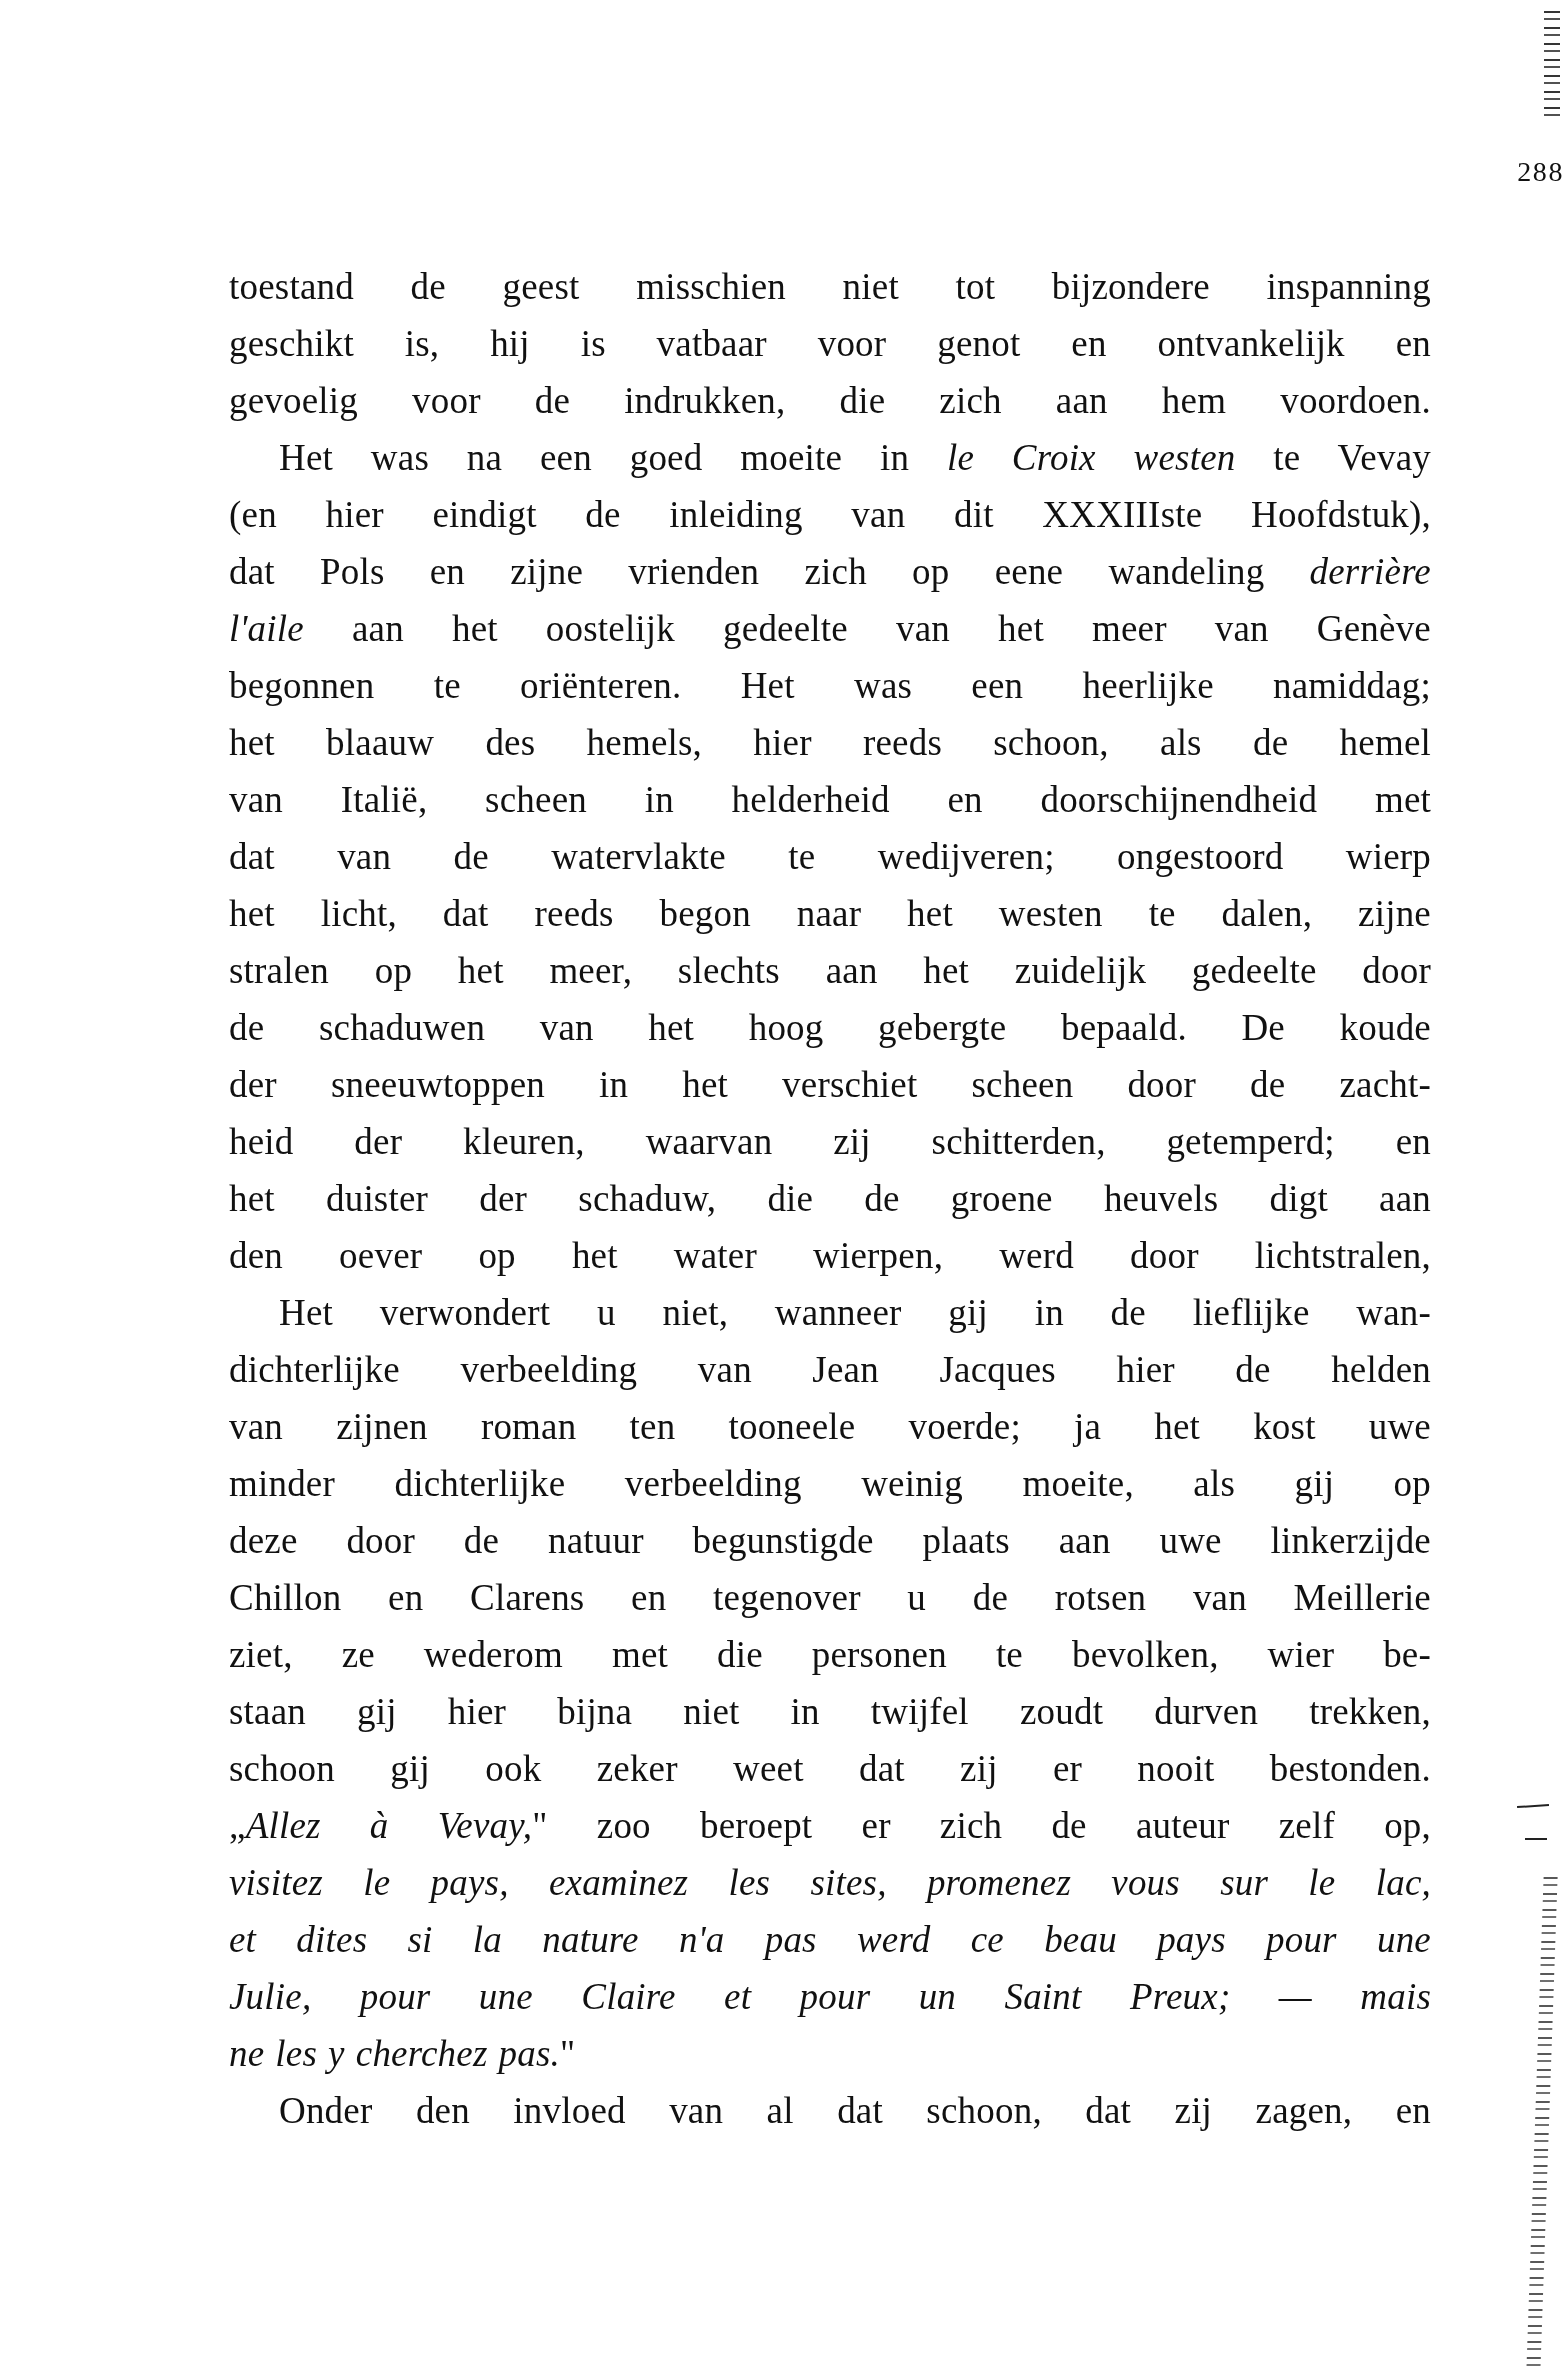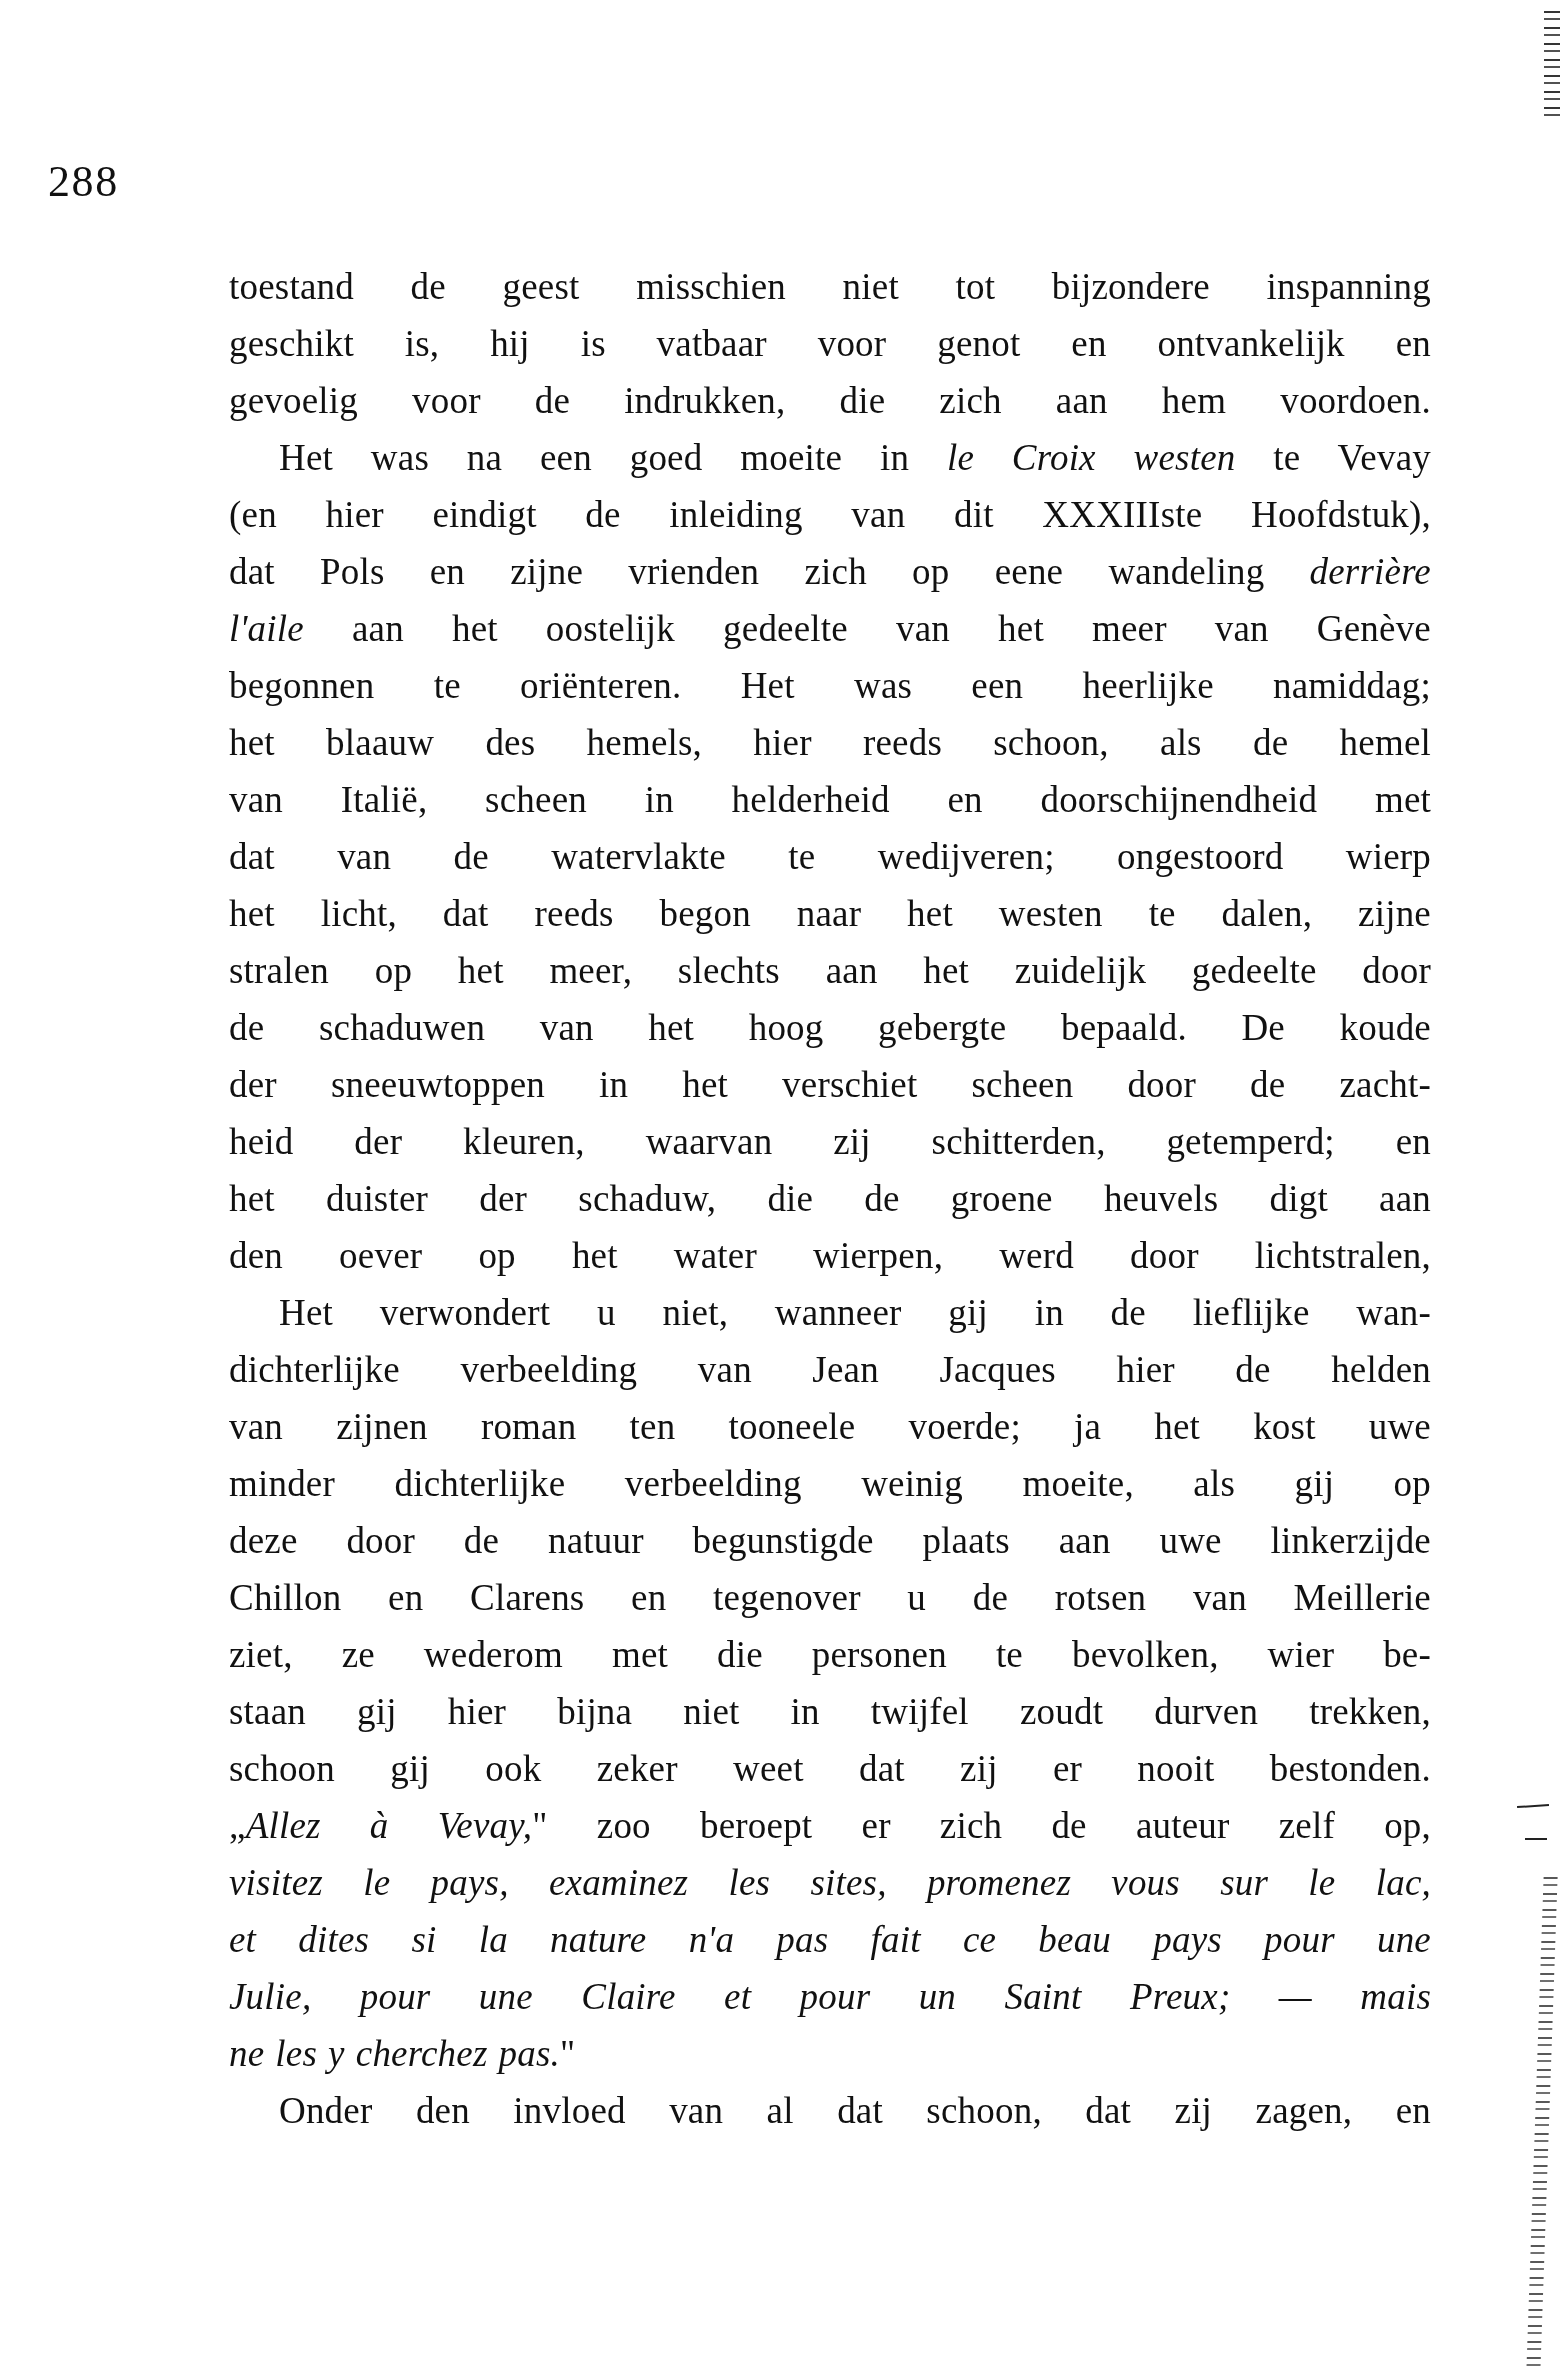--- a/index.html
+++ b/index.html
@@ -13,22 +13,22 @@
       position: relative;
       overflow: hidden;
       font-family: "DejaVu Serif", "Liberation Serif", serif;
       color: #111111;
     }
     .page-number {
       position: absolute;
       left: 0;
       width: 100%;
       top: 156px;
-      text-align: left;
-      font-size: 44px;
+      text-align: right;
+      font-size: 28px;
       letter-spacing: 1.6px;
       font-family: "Liberation Serif", serif;
       padding-left: 48px;
       box-sizing: border-box;
     }
     .text-block {
       position: absolute;
       left: 229px;
       top: 258px;
       width: 1202px;
@@ -109,21 +109,21 @@
     <div class="line"><span>dichterlijke verbeelding van Jean Jacques hier de helden</span></div>
     <div class="line"><span>van zijnen roman ten tooneele voerde; ja het kost uwe</span></div>
     <div class="line"><span>minder dichterlijke verbeelding weinig moeite, als gij op</span></div>
     <div class="line"><span>deze door de natuur begunstigde plaats aan uwe linkerzijde</span></div>
     <div class="line"><span>Chillon en Clarens en tegenover u de rotsen van Meillerie</span></div>
     <div class="line"><span>ziet, ze wederom met die personen te bevolken, wier be-</span></div>
     <div class="line"><span>staan gij hier bijna niet in twijfel zoudt durven trekken,</span></div>
     <div class="line"><span>schoon gij ook zeker weet dat zij er nooit bestonden.</span></div>
     <div class="line"><span>„</span><span class="it">Allez à Vevay,</span><span>" zoo beroept er zich de auteur zelf op,</span></div>
     <div class="line"><span class="it">visitez le pays, examinez les sites, promenez vous sur le lac,</span></div>
-    <div class="line"><span class="it">et dites si la nature n'a pas fait ce beau pays pour une</span></div>
+    <div class="line"><span class="it">et dites si la nature n'a pas werd ce beau pays pour une</span></div>
     <div class="line"><span class="it">Julie, pour une Claire et pour un Saint Preux; — mais</span></div>
     <div class="line last"><span class="it">ne les y cherchez pas.</span><span>"</span></div>
     <div class="line indent"><span>Onder den invloed van al dat schoon, dat zij zagen, en</span></div>
   </div>
 
 <div class="scan-edge top"></div>
 <div class="scan-edge bottom"></div>
 <div class="scan-mark" style="left:1517px; top:1805px; width:32px; transform:rotate(-4deg);"></div>
 <div class="scan-mark" style="left:1525px; top:1838px; width:22px;"></div>
 

